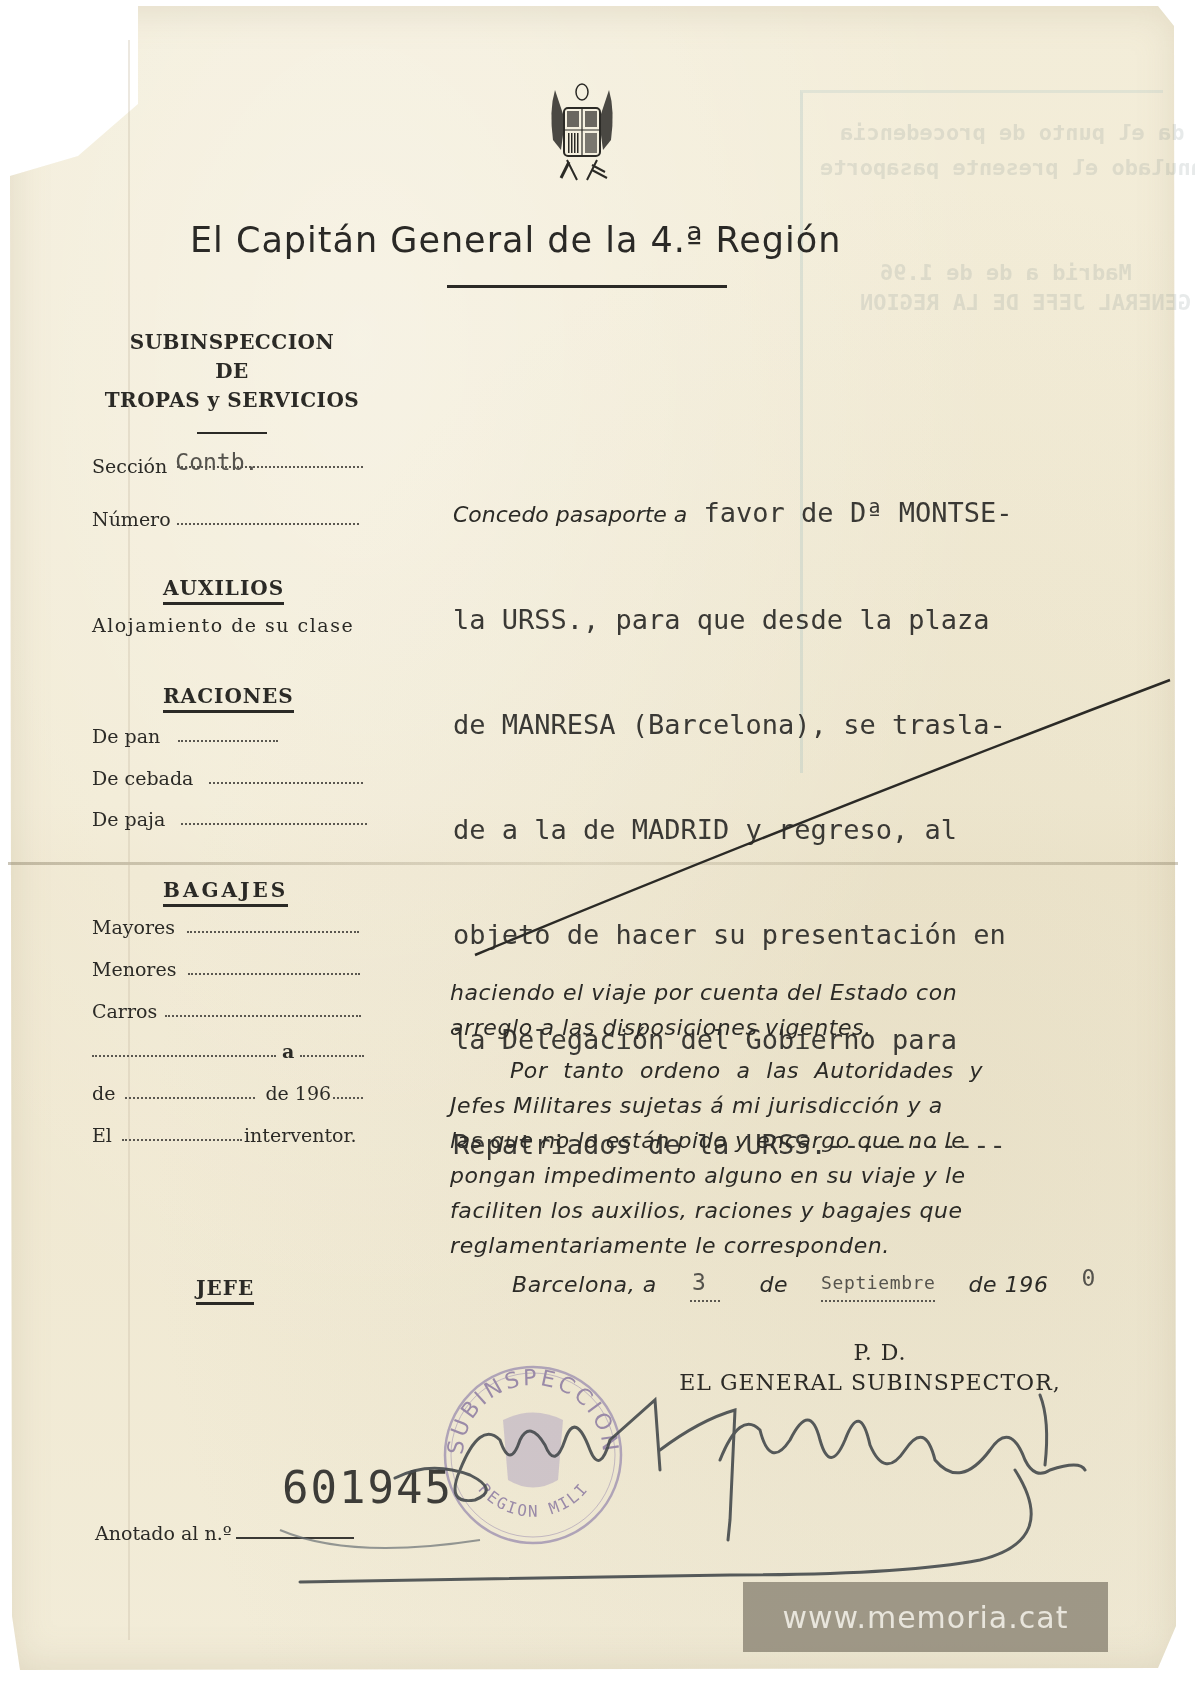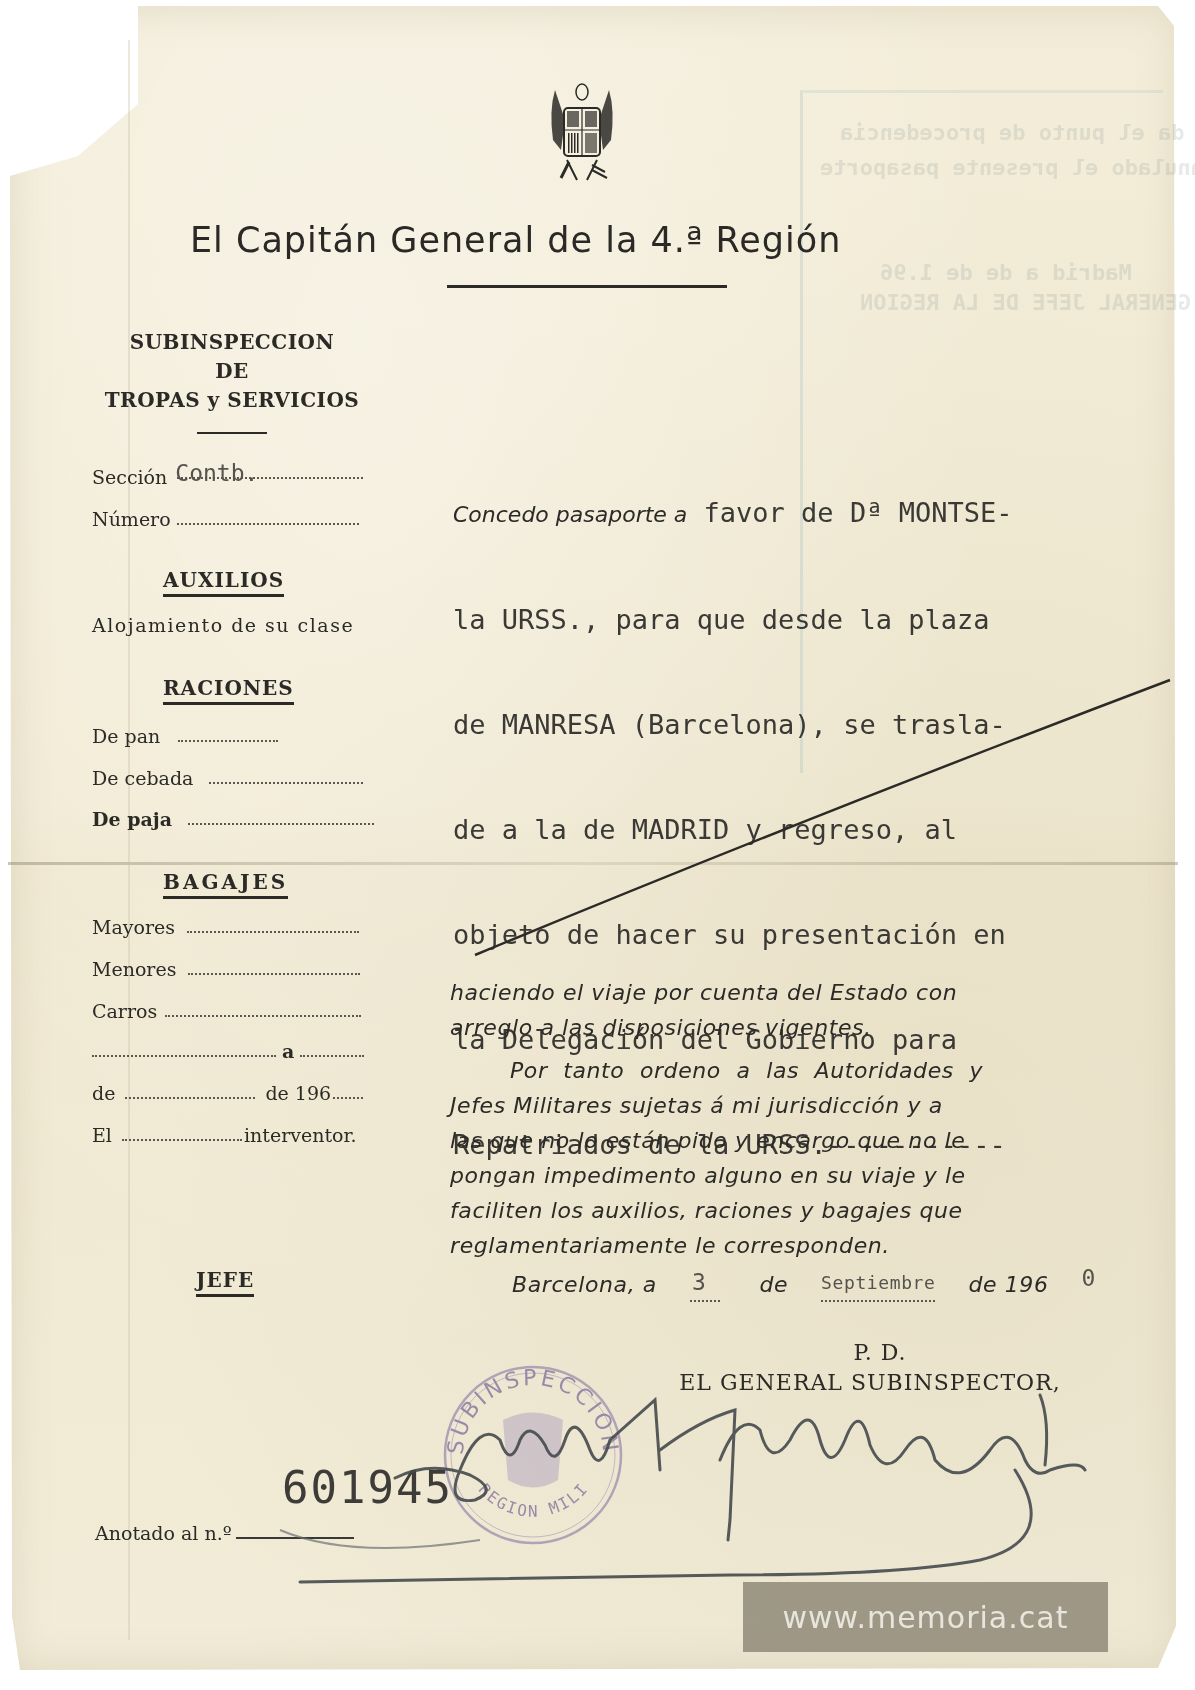--- a/index.html
+++ b/index.html
@@ -62,21 +62,21 @@
     display: flex; align-items: flex-end;
   }
   .dots {
     display: inline-block; border-bottom: 2px dotted #5a5750; height: 1px; margin-left: 6px; margin-bottom: 5px;
   }
   .typed {
     font-family: "DejaVu Sans Mono", monospace; color: #55534d; font-size: 23px;
   }
   .sec-head {
     position: absolute; font-weight: bold; font-size: 20px; letter-spacing: 1px; color: #2b2a26;
-    border-bottom: 3px solid #2b2a26; padding-bottom: 2px;
+    border-bottom: 3px solid #2b2a26; padding-bottom: 2px; margin-top: 8px;
   }
   .body-typed {
     position: absolute; left: 453px; top: 425px; width: 720px;
     font-family: "DejaVu Sans Mono", monospace; font-size: 27px; line-height: 35px;
     color: #3a3935; white-space: pre;
   }
   .lead-italic {
     font-family: "DejaVu Sans", sans-serif; font-style: italic; font-size: 22px; color: #2b2a26;
   }
   .italic-block {
@@ -138,21 +138,21 @@
 <div class="title">El Capitán General de la 4.ª Región</div>
 <div class="title-rule"></div>
 
 <div class="sub-head">
   <div>SUBINSPECCION</div>
   <div>DE</div>
   <div>TROPAS y SERVICIOS</div>
 </div>
 <div class="sub-rule"></div>
 
-<div class="field" style="left:92px; top:466px;text-align:center;">
+<div class="field" style="left:92px; top:455px;text-align:center;">
   <span>Sección</span>
   <span style="position:relative; display:inline-block; width:190px; margin-left:4px;">
     <span class="typed" style="position:absolute; left:4px; bottom:2px;">Contb.</span>
     <span class="dots" style="width:186px;"></span>
   </span>
 </div>
 <div class="field" style="left:92px; top:508px;">
   <span>Número</span>
   <span class="dots" style="width:182px;"></span>
 </div>
@@ -162,21 +162,21 @@
 
 <div class="sec-head" style="left:163px; top:676px;">RACIONES</div>
 <div class="field" style="left:92px; top:725px;">
   <span>De pan</span>
   <span class="dots" style="width:100px; margin-left:18px;"></span>
 </div>
 <div class="field" style="left:92px; top:767px;">
   <span>De cebada</span>
   <span class="dots" style="width:154px; margin-left:16px;"></span>
 </div>
-<div class="field" style="left:92px; top:808px;font-weight:bold;">
+<div class="field" style="left:92px; top:808px;">
   <span>De paja</span>
   <span class="dots" style="width:186px; margin-left:16px;"></span>
 </div>
 
 <div class="sec-head" style="left:163px; top:870px; letter-spacing:3px;">BAGAJES</div>
 <div class="field" style="left:92px; top:916px;">
   <span>Mayores</span>
   <span class="dots" style="width:172px; margin-left:12px;"></span>
 </div>
 <div class="field" style="left:92px; top:958px;">

